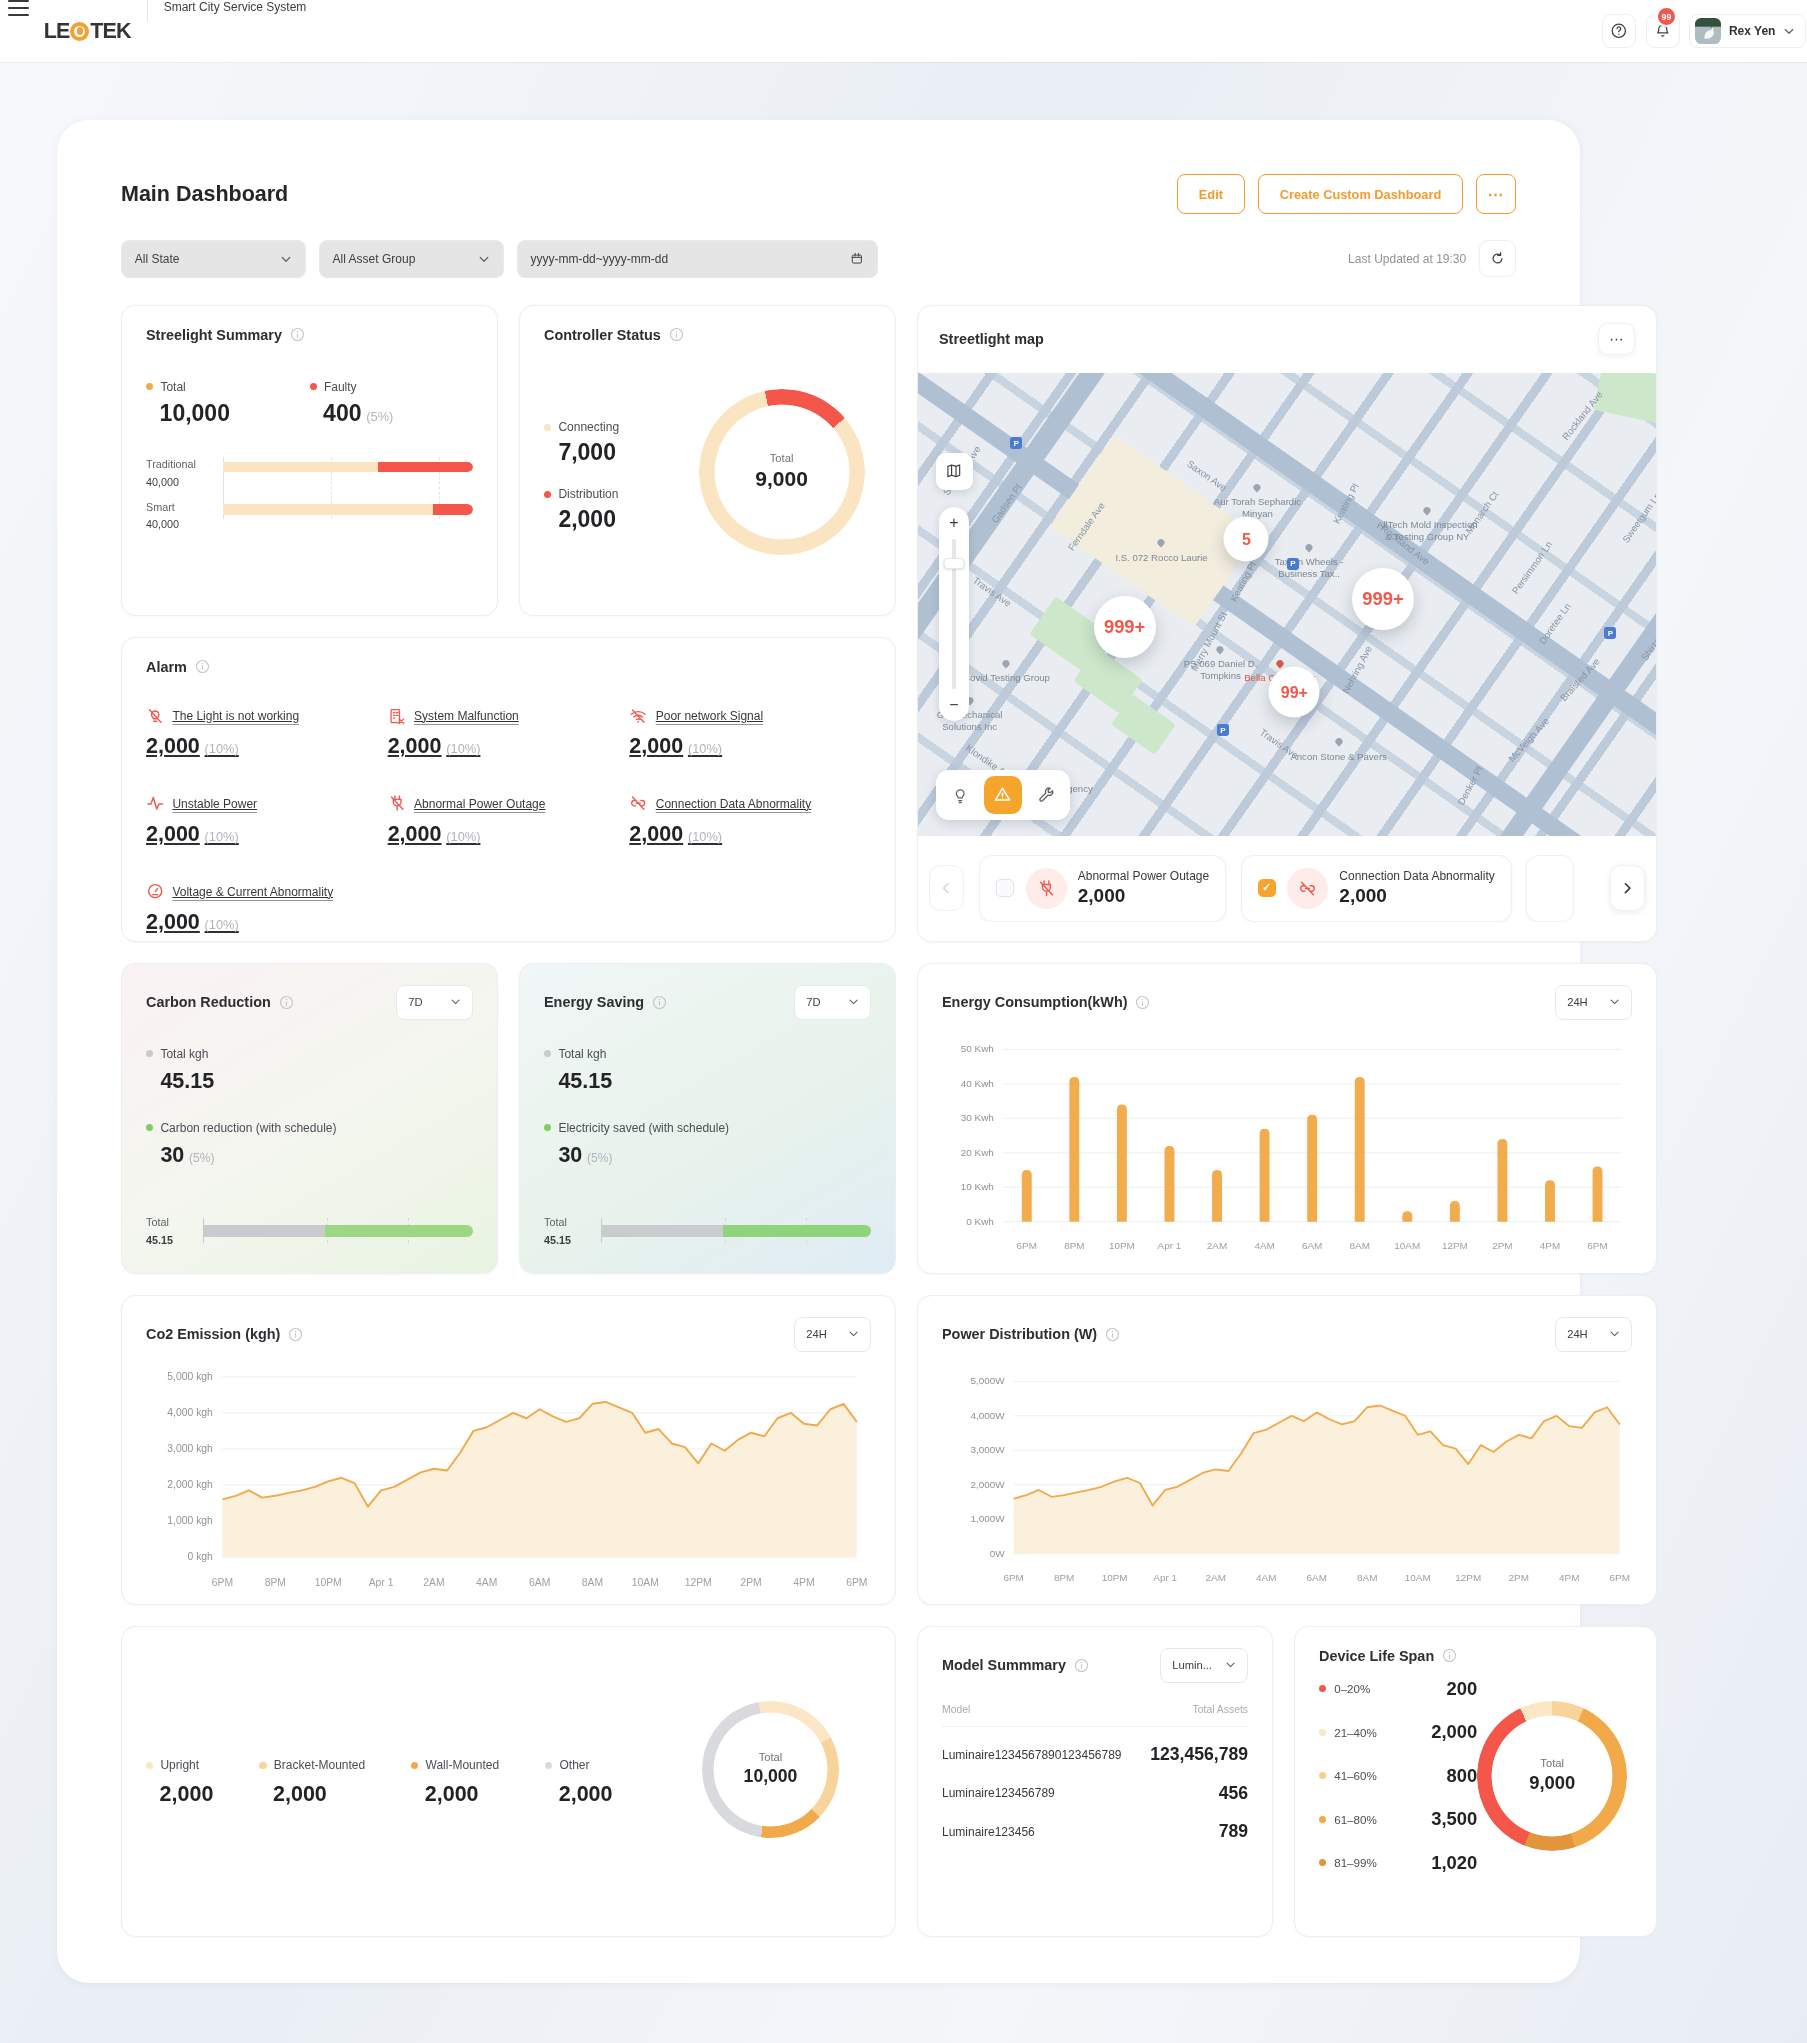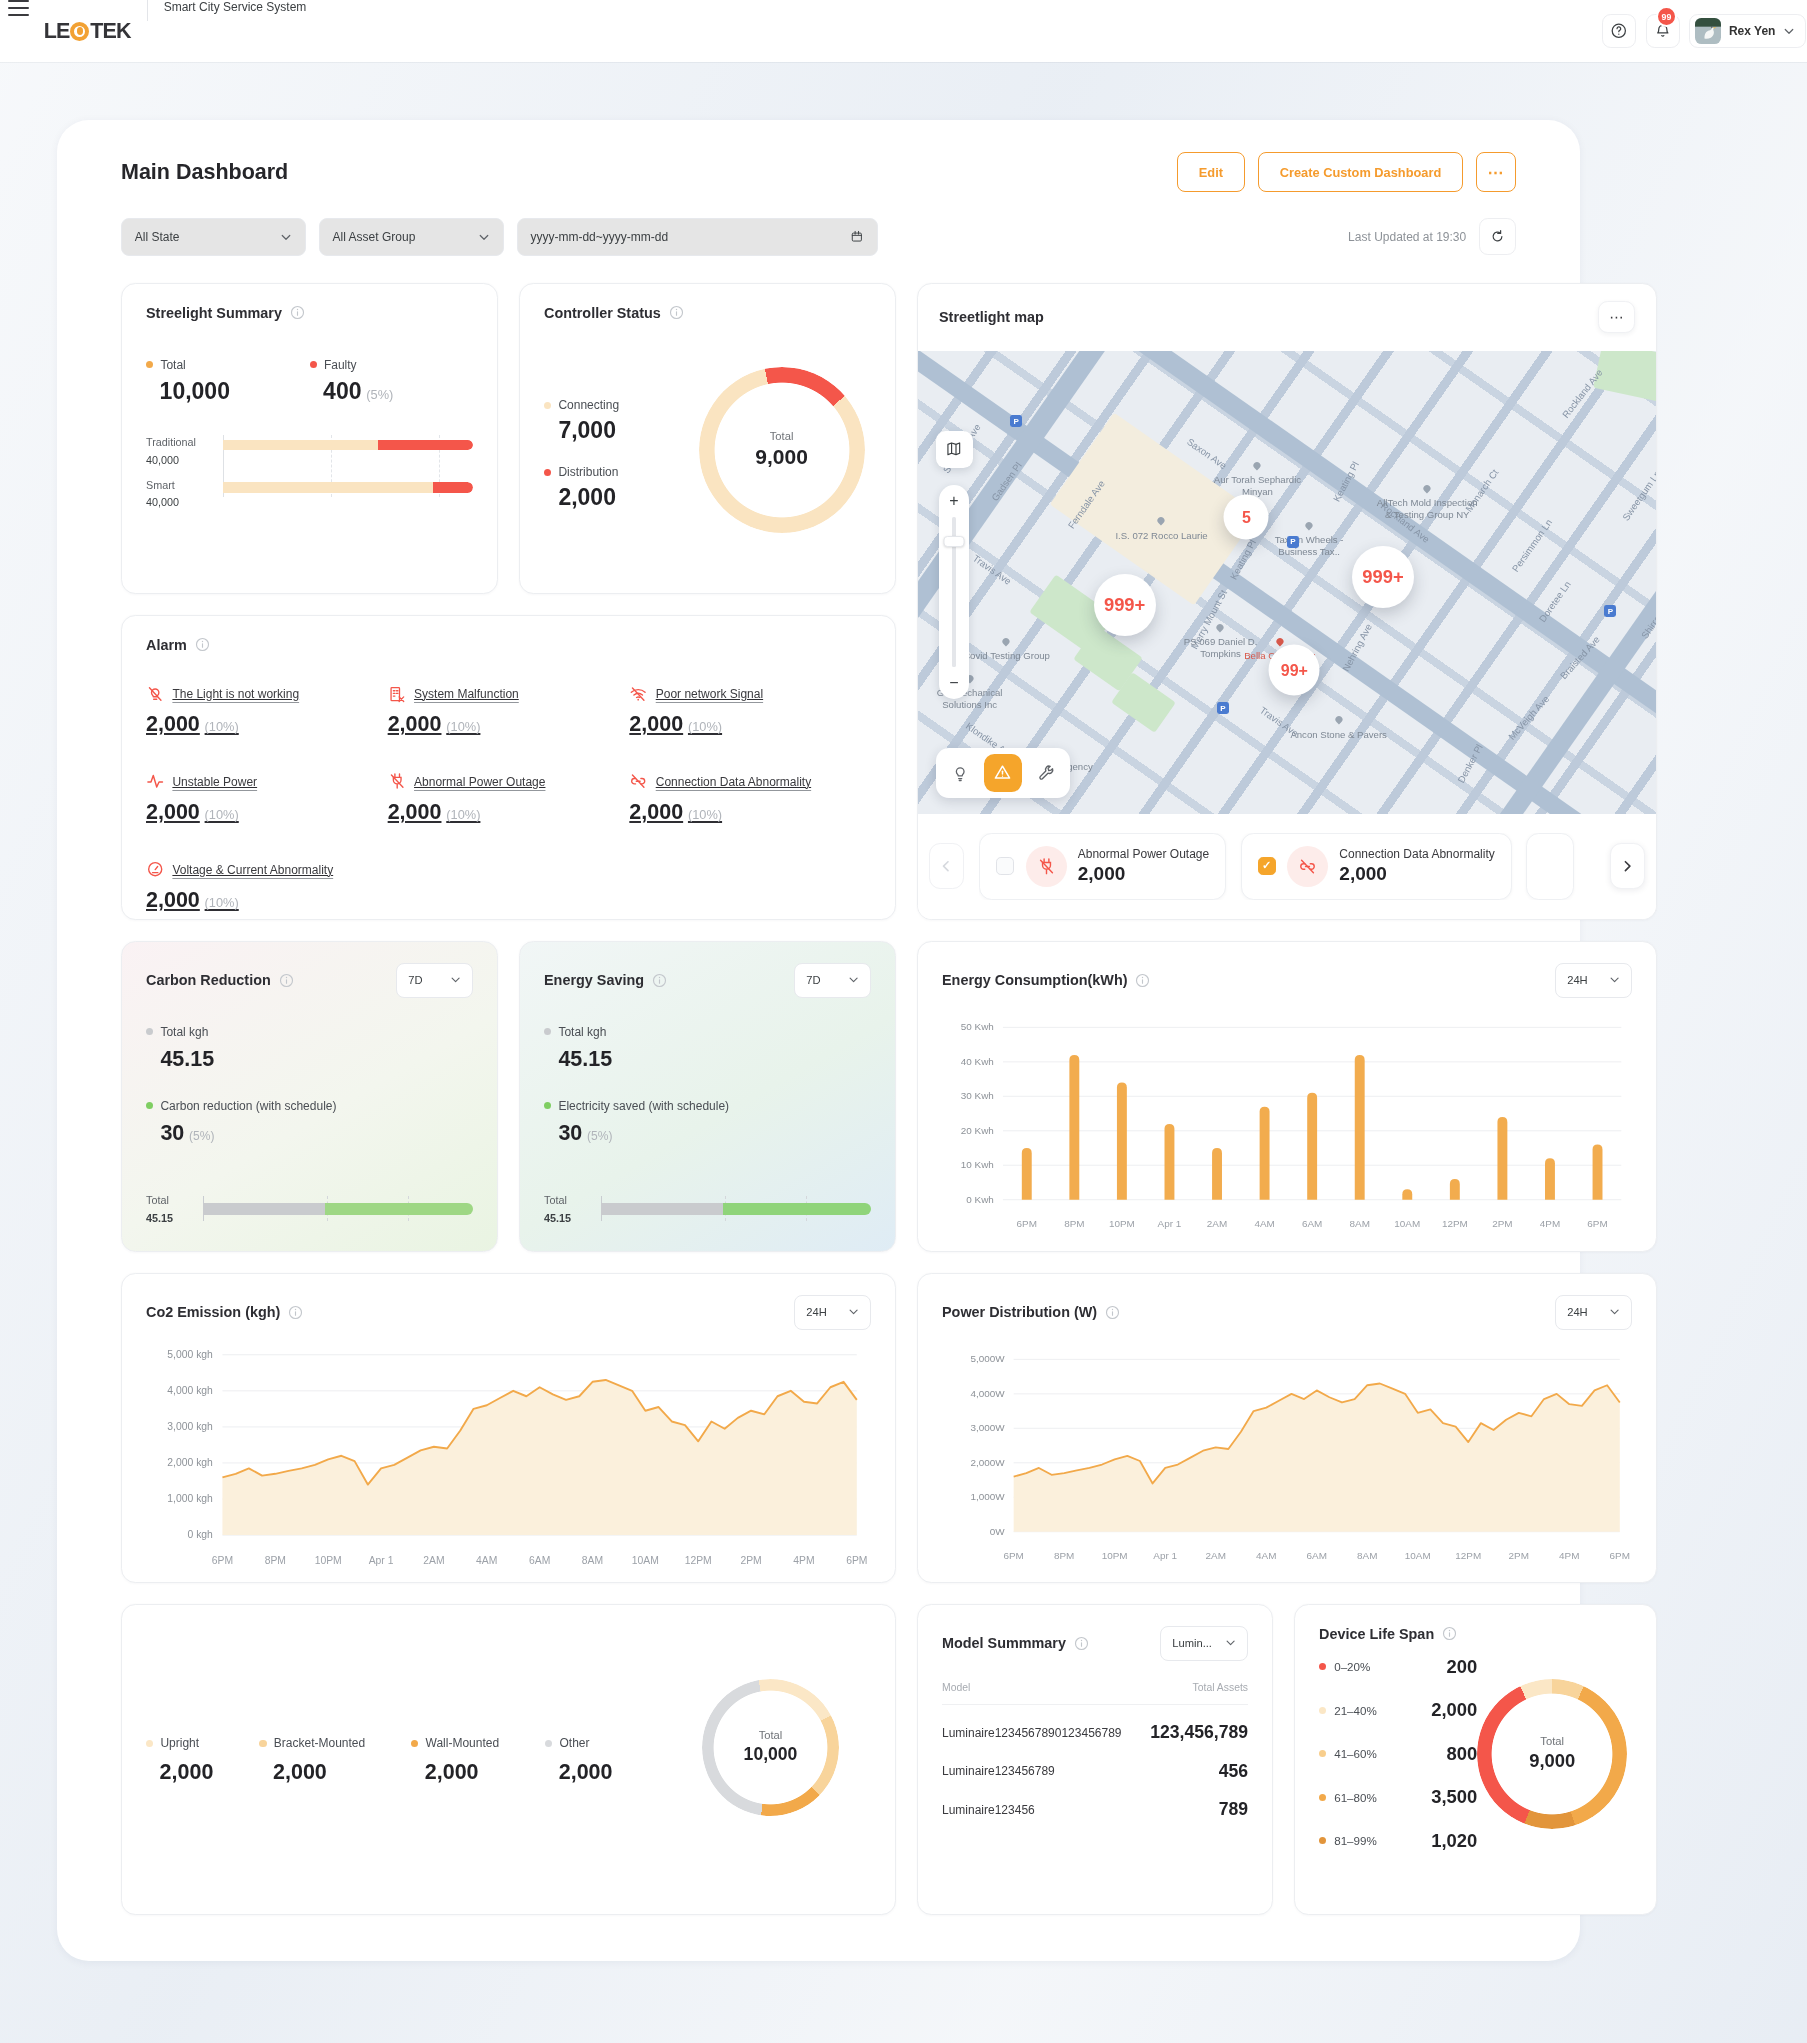--- a/index.html
+++ b/index.html
@@ -17,21 +17,21 @@
   .logo .o i{width:6.4px;height:8px;background:#F2A133;border-radius:50%;}
   .vdiv{width:0.8px;height:21px;background:#E3E5E9;margin:0 16px;}
   .apptitle{font-size:12px;color:#3C4043;}
   .topbar .right{margin-left:auto;display:flex;align-items:center;gap:9.6px;}
   .sqbtn{width:34px;height:34px;border:0.8px solid #EDEEF1;border-radius:8.8px;background:#fff;display:flex;align-items:center;justify-content:center;cursor:pointer;position:relative;}
   .badge{position:absolute;top:-8.8px;right:1.6px;min-width:21px;height:21px;border-radius:10.4px;background:#F4564A;border:2px solid #fff;color:#fff;font-size:8.8px;font-weight:700;display:flex;align-items:center;justify-content:center;}
   .userchip{height:34px;border:0.8px solid #EDEEF1;border-radius:8.8px;display:flex;align-items:center;gap:8px;padding:0 9.6px 0 4.8px;cursor:pointer;background:#fff;}
   .avatar{width:26px;height:26px;border-radius:6.4px;overflow:hidden;}
   .uname{font-size:12px;font-weight:700;color:#333;}
   
-  .shell{position:absolute;left:57px;top:120px;width:1523px;background:#fff;border-radius:32px;box-shadow:0 1.6px 8px rgba(25,39,72,.05);padding:32px 64px 46px;}
+  .shell{position:absolute;left:57px;top:120px;width:1523px;background:#fff;border-radius:32px;box-shadow:0 1.6px 8px rgba(25,39,72,.05);padding:54px 64px 46px;}
   .titlerow{display:flex;align-items:center;}
   .pagetitle{font-size:21.5px;font-weight:700;color:#26262A;}
   .titlerow .acts{margin-left:auto;display:flex;gap:12.8px;}
   .obtn{border:1.2px solid #F59B2D;color:#F59B2D;background:#fff;border-radius:8px;font-size:12.8px;font-weight:700;padding:0 21px;height:40px;display:flex;align-items:center;cursor:pointer;font-family:inherit;}
   .obtn.sq{width:40px;padding:0;justify-content:center;font-size:16px;letter-spacing:0.8px;}
   
   .filters{display:flex;align-items:center;gap:12.8px;margin-top:25.5px;}
   .fctrl{height:38px;border:0.8px solid #E7E9ED;border-radius:8px;background:#e5e5e5;display:flex;align-items:center;padding:0 12.8px;font-size:12px;color:#3C4043;gap:16px;}
   .fctrl.sel{width:185px;justify-content:space-between;cursor:pointer;}
   .fctrl.date{width:361px;justify-content:space-between;}

